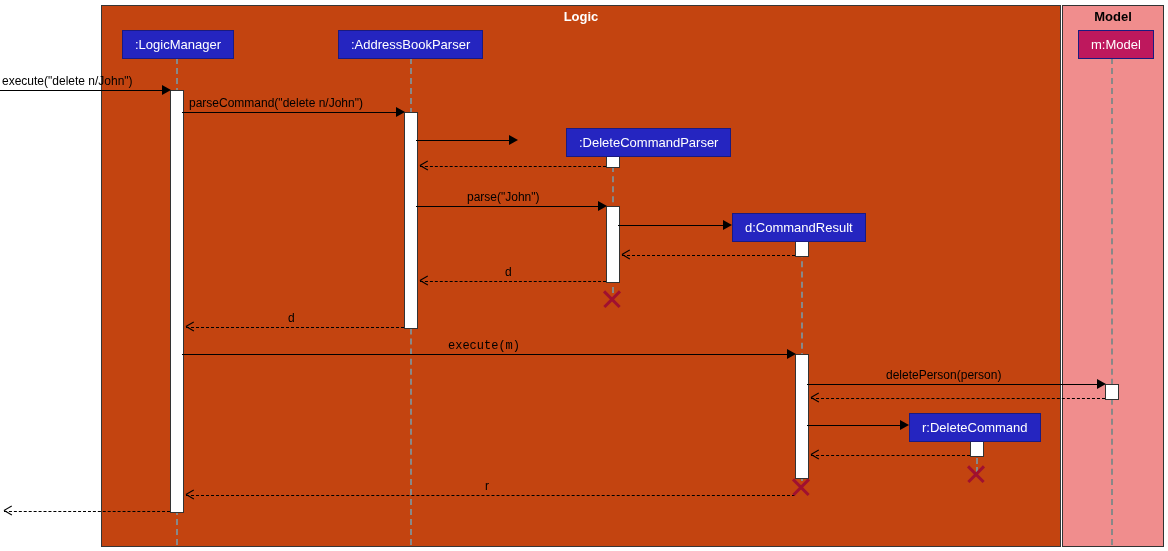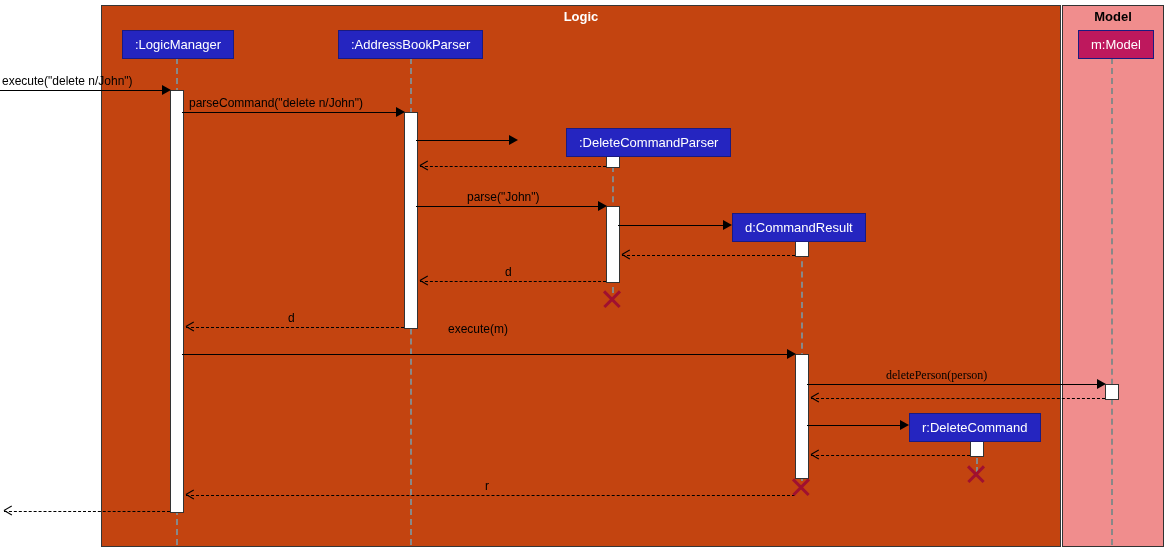--- a/index.html
+++ b/index.html
@@ -184,25 +184,25 @@
 <div class="msg-label" style="left:505px; top:265px;">d</div>
 <div class="arrow-dashed" style="left:420px; top:281px; width:186px;"></div>
 <div class="arrow-head-left-open" style="left:420px; top:280px;"></div>
 
 <div class="destroy-x" style="left:603px; top:290px;"></div>
 
 <div class="msg-label" style="left:288px; top:311px;">d</div>
 <div class="arrow-dashed" style="left:186px; top:327px; width:218px;"></div>
 <div class="arrow-head-left-open" style="left:186px; top:326px;"></div>
 
-<div class="msg-label" style="left:448px; top:322px;">execute(m)</div>
+<div class="msg-label" style="left:448px; top:339px;font-family:Liberation Mono, monospace;">execute(m)</div>
 <div class="arrow-solid" style="left:182px; top:354px; width:609px;"></div>
 <div class="arrow-head-right" style="left:787px; top:349px;"></div>
 
-<div class="msg-label" style="left:886px; top:368px;font-family:Liberation Serif, serif;">deletePerson(person)</div>
+<div class="msg-label" style="left:886px; top:368px;">deletePerson(person)</div>
 <div class="arrow-solid" style="left:807px; top:384px; width:294px;"></div>
 <div class="arrow-head-right" style="left:1097px; top:379px;"></div>
 
 <div class="arrow-dashed" style="left:811px; top:398px; width:294px;"></div>
 <div class="arrow-head-left-open" style="left:811px; top:397px;"></div>
 
 <div class="arrow-solid" style="left:807px; top:425px; width:97px;"></div>
 <div class="arrow-head-right" style="left:900px; top:420px;"></div>
 
 <div class="arrow-dashed" style="left:811px; top:455px; width:159px;"></div>

